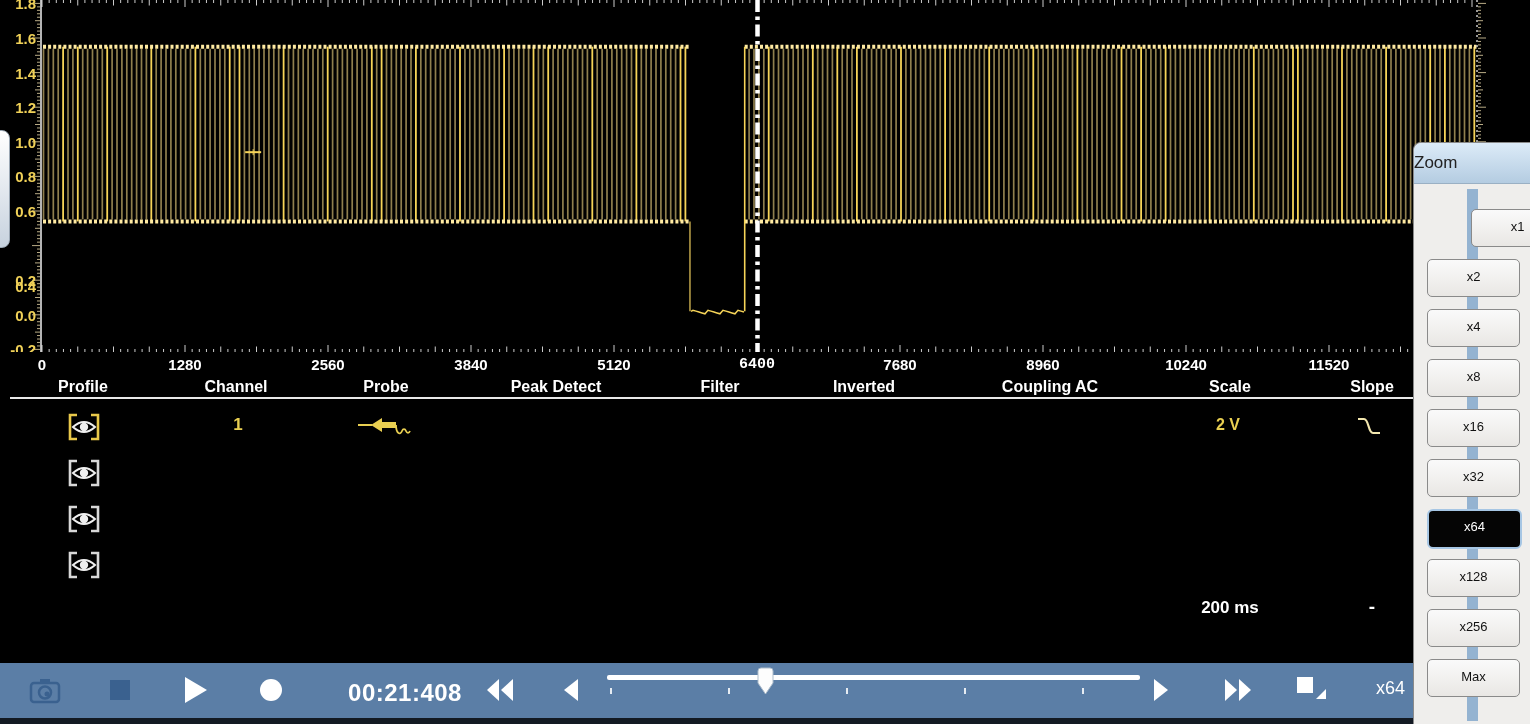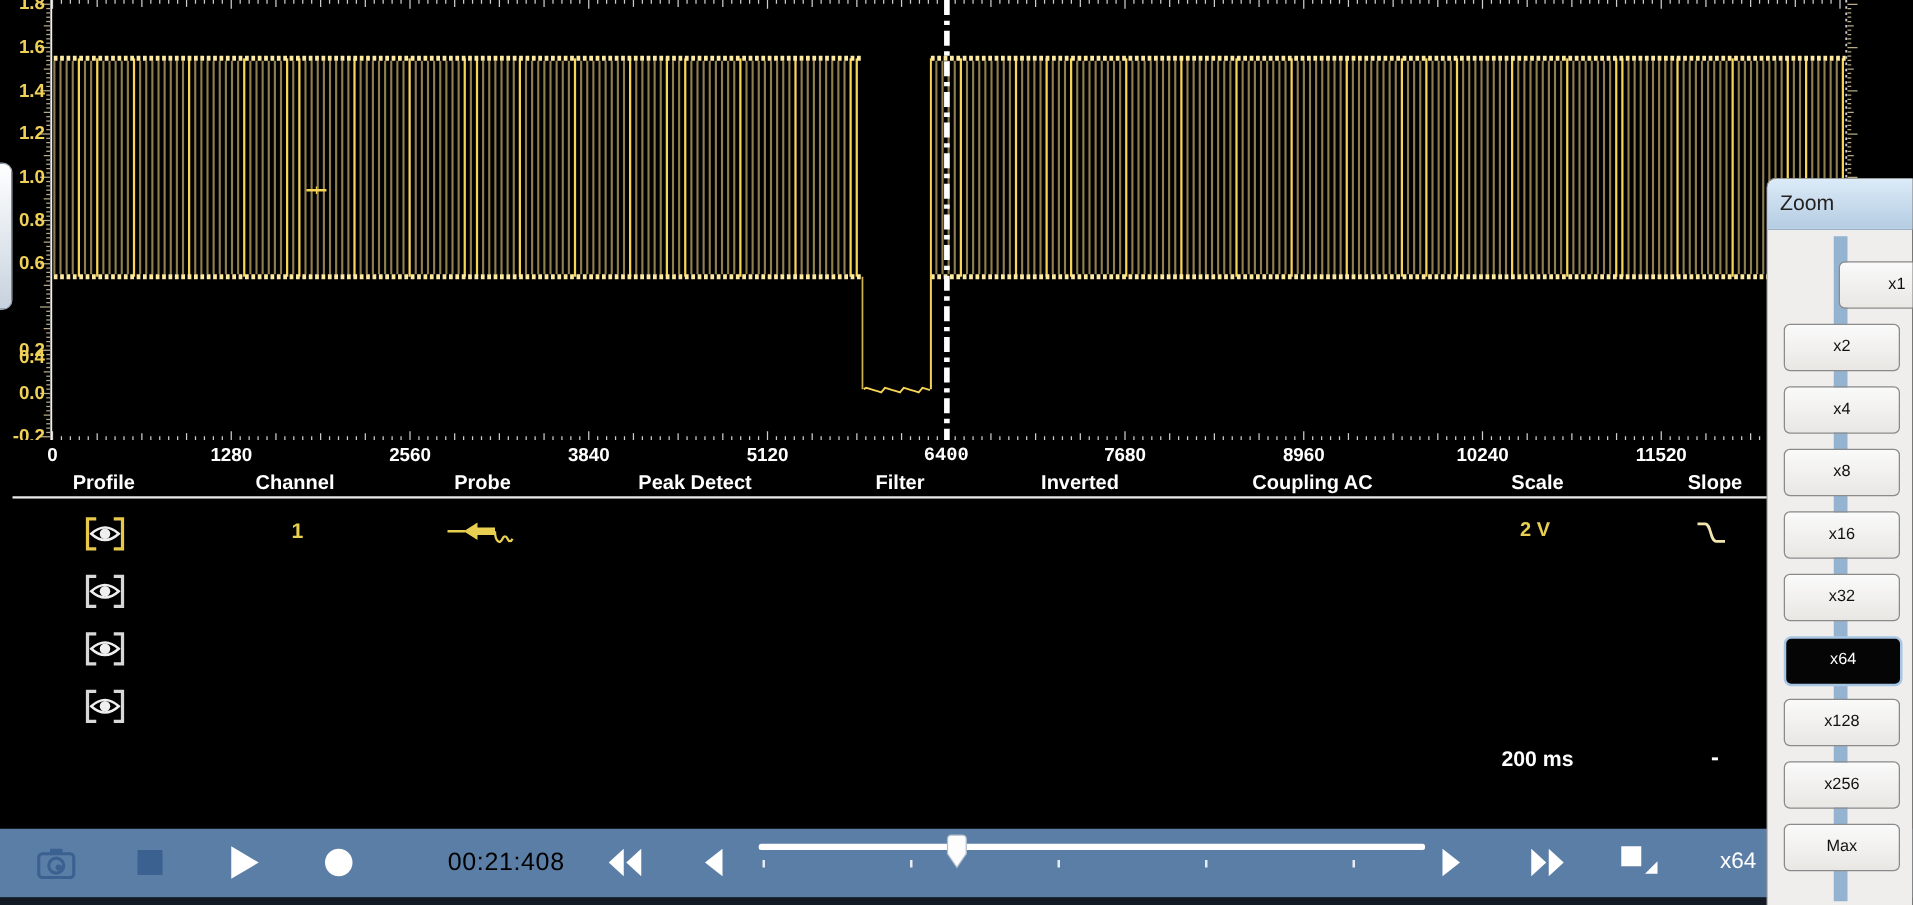--- a/index.html
+++ b/index.html
@@ -24,28 +24,28 @@
   #tbody{position:absolute;left:0;top:399px;width:1530px;height:264px;background:#000;}
   .eyebtn{position:absolute;left:67px;width:34px;height:30px;cursor:pointer;}
   .cellval{position:absolute;font-weight:bold;color:#e9cf51;text-align:center;}
   #timebase{position:absolute;left:1160px;top:598px;width:140px;text-align:center;font-size:17px;font-weight:bold;color:#fff;}
   #tbslope{position:absolute;left:1362px;top:596px;width:20px;text-align:center;font-size:19px;font-weight:bold;color:#fff;}
 
   
   #toolbar{position:absolute;left:0;top:663px;width:1530px;height:55px;background:#5b7ea6;}
   #bottomstrip{position:absolute;left:0;top:718px;width:1530px;height:6px;background:#131a23;}
   .tbi{position:absolute;}
-  #time{position:absolute;left:338px;top:16px;width:134px;text-align:center;font-size:20px;color:#000000;letter-spacing:.5px;}
+  #time{position:absolute;left:338px;top:16px;width:134px;text-align:center;font-size:24px;color:#ffffff;letter-spacing:.5px;font-weight:bold;}
   #track{position:absolute;left:607px;top:12px;width:533px;height:5px;background:#fff;border-radius:2px;}
   #zoomind{position:absolute;left:1376px;top:15px;font-size:18px;color:#fff;}
   .slidertick{position:absolute;top:25px;width:2px;height:6px;background:rgba(255,255,255,.85);}
 
   
   #zoompanel{position:absolute;left:1413px;top:142px;width:117px;height:582px;background:#efeeec;border-left:1px solid #8a8a8a;border-top:1px solid #8a8a8a;border-top-left-radius:8px;z-index:10;}
-  #zp-header{height:40px;line-height:40px;padding-left:10px;font-size:17px;color:#222;background:linear-gradient(#dcebf8,#b4cce1);border-top-left-radius:8px;border-bottom:1px solid #9ab0c4;}
+  #zp-header{height:40px;line-height:40px;font-size:17px;color:#222;background:linear-gradient(#dcebf8,#b4cce1);border-top-left-radius:8px;border-bottom:1px solid #9ab0c4;}
   #zp-track{position:absolute;left:53px;top:46px;width:11px;height:532px;background:#94b3d1;}
   .zpbtn{position:absolute;left:13px;width:91px;height:36px;border:1px solid #8a8a8a;border-radius:5px;background:linear-gradient(#fafafa,#e9e7e4);font-size:13px;color:#111;text-align:center;line-height:34px;cursor:pointer;font-family:"Liberation Sans",sans-serif;}
   .zpbtn.sel{background:#050505;color:#fff;border:2px solid #a6c6e4;border-radius:6px;line-height:32px;}
 
   
   #leftblob{position:absolute;left:-9px;top:130px;width:17px;height:116px;border-radius:8px;background:linear-gradient(180deg,#ffffff,#c7d2de);border:1px solid #9aa7b4;z-index:6;}
 </style>
 </head>
 <body>
 

